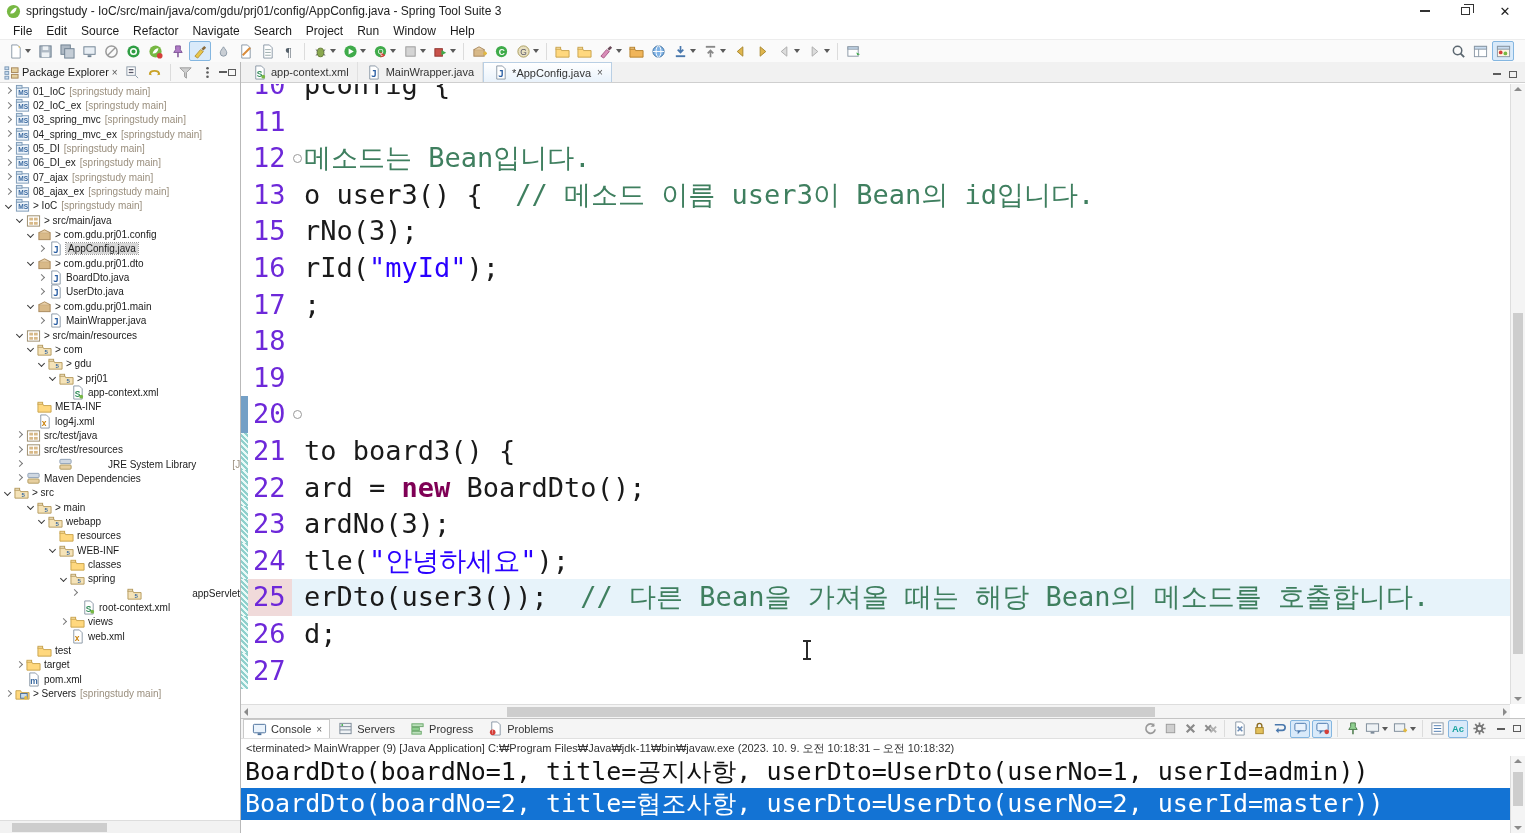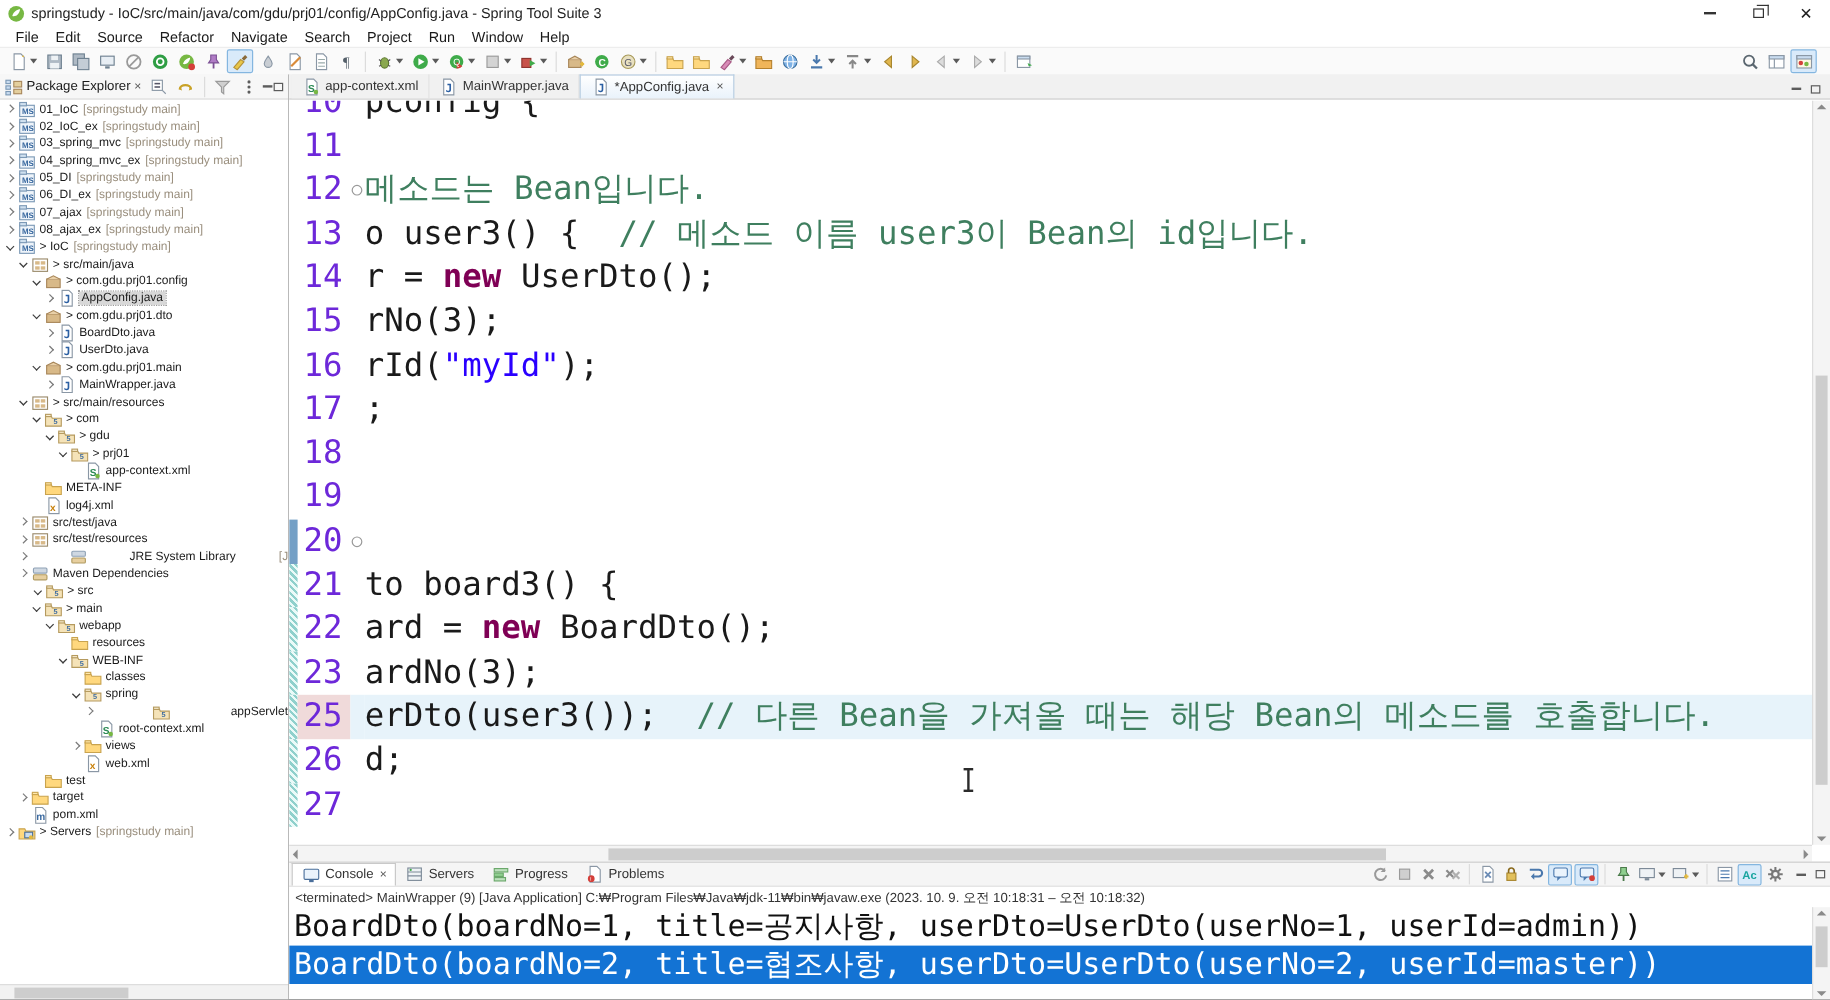--- a/index.html
+++ b/index.html
@@ -834,21 +834,21 @@
         <div class="trow" style="padding-left: 14px;">
           <span class="chev c"></span>
           <span class="ic">
             <svg viewBox="0 0 16 16">
               <rect x="2" y="2.5" width="12" height="4.5" rx="1" fill="#cfd8e2" stroke="#8fa1b5"></rect>
               <rect x="2" y="8.5" width="12" height="4.5" rx="1" fill="#e7cf9f" stroke="#b09a60"></rect>
             </svg>
           </span>
           <span class="lbl">Maven Dependencies</span>
         </div>
-        <div class="trow" style="padding-left: 26px;">
+        <div class="trow" style="padding-left: 2px;">
           <span class="chev e"></span>
           <span class="ic">
             <svg viewBox="0 0 16 16">
               <path d="M1 5h5l1 2h8v7H1z" fill="#f5e3b8" stroke="#b59a5e"></path>
               <rect x="1" y="3.5" width="5" height="2" fill="#faeed2" stroke="#b59a5e"></rect>
               <text x="8" y="12.5" font-size="6.5" fill="#3b6aa0" font-weight="bold">5</text>
             </svg>
           </span>
           <span class="lbl">&gt; src</span>
         </div>
@@ -1046,30 +1046,30 @@
             <span class="box"></span>
           </span>
         </span>
       </div>
     <div class="ebody" id="ebody">
       <div class="codepane" id="codepane">
           <div class="cl"><span class="diff"></span><span class="ln">10</span><span class="fold"></span><span class="code"><span>pconfig {</span></span></div>
           <div class="cl"><span class="diff"></span><span class="ln">11</span><span class="fold"></span><span class="code"></span></div>
           <div class="cl"><span class="diff"></span><span class="ln">12</span><span class="fold on"></span><span class="code"><span class="tok-c">메소드는 Bean입니다.</span></span></div>
           <div class="cl"><span class="diff"></span><span class="ln">13</span><span class="fold"></span><span class="code"><span>o user3() {  </span><span class="tok-c">// 메소드 이름 user3이 Bean의 id입니다.</span></span></div>
-          <div class="cl"><span class="diff"></span><span class="ln">14</span><span class="fold"></span><span class="code"><span>r = </span><span class="tok-k">new</span><span> UserDto();</span></span></div>
           <div class="cl"><span class="diff"></span><span class="ln">15</span><span class="fold"></span><span class="code"><span>rNo(3);</span></span></div>
           <div class="cl"><span class="diff"></span><span class="ln">16</span><span class="fold"></span><span class="code"><span>rId(</span><span class="tok-s">"myId"</span><span>);</span></span></div>
           <div class="cl"><span class="diff"></span><span class="ln">17</span><span class="fold"></span><span class="code"><span>;</span></span></div>
           <div class="cl"><span class="diff"></span><span class="ln">18</span><span class="fold"></span><span class="code"></span></div>
           <div class="cl"><span class="diff"></span><span class="ln">19</span><span class="fold"></span><span class="code"></span></div>
           <div class="cl"><span class="diff chg"></span><span class="ln">20</span><span class="fold on"></span><span class="code"></span></div>
           <div class="cl"><span class="diff add"></span><span class="ln">21</span><span class="fold"></span><span class="code"><span>to board3() {</span></span></div>
           <div class="cl"><span class="diff add"></span><span class="ln">22</span><span class="fold"></span><span class="code"><span>ard = </span><span class="tok-k">new</span><span> BoardDto();</span></span></div>
           <div class="cl"><span class="diff add"></span><span class="ln">23</span><span class="fold"></span><span class="code"><span>ardNo(3);</span></span></div>
+          <div class="cl"><span class="diff add"></span><span class="ln">24</span><span class="fold"></span><span class="code"><span>tle(</span><span class="tok-s">"안녕하세요"</span><span>);</span></span></div>
           <div class="cl cur"><span class="diff add"></span><span class="ln">25</span><span class="fold"></span><span class="code"><span>erDto(user3());  </span><span class="tok-c">// 다른 Bean을 가져올 때는 해당 Bean의 메소드를 호출합니다.</span></span></div>
           <div class="cl"><span class="diff add"></span><span class="ln">26</span><span class="fold"></span><span class="code"><span>d;</span></span></div>
           <div class="cl"><span class="diff add"></span><span class="ln">27</span><span class="fold"></span><span class="code"></span></div>
         </div>
       <div class="ibeam"></div>
     </div>
     <div class="vscroll">
       <span class="arr up"></span>
       <span class="arr down"></span>
       <span class="thumb"></span>

